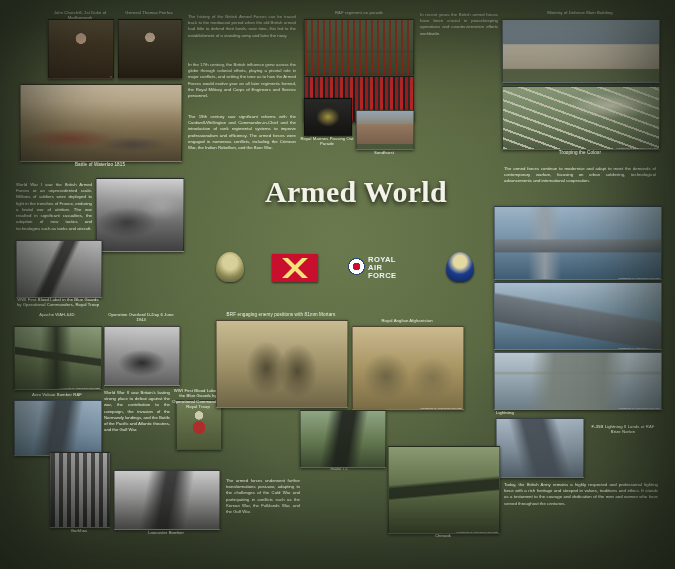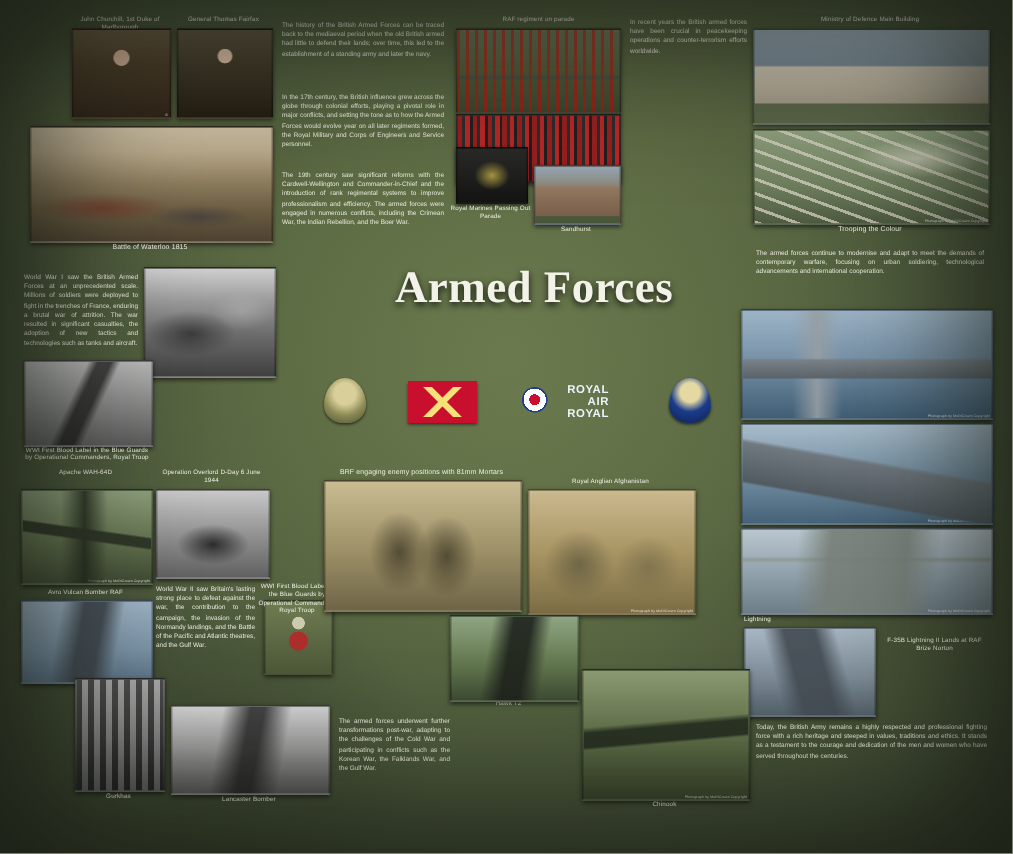--- a/index.html
+++ b/index.html
@@ -143,21 +143,21 @@
 
   
   #title{
     position:absolute;left:206px;top:176px;width:300px;text-align:center;
     color:#f2f2e8;font-size:30px;line-height:1.06;font-weight:700;
     text-shadow:0 2px 5px rgba(0,0,0,.8);letter-spacing:.3px;
     font-family:"Liberation Serif",serif;
   }
 
   
-  .badge{position:absolute;text-align:right;}
+  .badge{position:absolute;}
   .crest{width:28px;height:30px;border-radius:50% 50% 45% 45%/60% 60% 40% 40%;
     background:radial-gradient(circle at 50% 35%, #d8cf9a 0 30%, #8d8a55 60%, #4c5233 100%);
     box-shadow:0 1px 2px rgba(0,0,0,.6);}
   .armyflag{width:46px;height:28px;background:#c8102e;position:relative;
     box-shadow:0 1px 2px rgba(0,0,0,.6);}
   .armyflag:after{content:"";position:absolute;inset:4px;
     background:
       linear-gradient(45deg, rgba(0,0,0,0) 44%, #f7e27a 46%, #f7e27a 54%, rgba(0,0,0,0) 56%),
       linear-gradient(-45deg, rgba(0,0,0,0) 44%, #f7e27a 46%, #f7e27a 54%, rgba(0,0,0,0) 56%);}
   .rafblock{width:58px;height:26px;position:relative;}
@@ -202,35 +202,35 @@
   <div class="ph mod" style="left:502px;top:19px;width:156px;height:62px;">
     <span class="cap">Photograph by MoD/Crown Copyright</span>
   </div>
   <div class="ph aerial" style="left:502px;top:86px;width:156px;height:62px;">
     <span class="cap">Photograph by MoD/Crown Copyright</span>
   </div>
   <div class="lbl wide" style="left:502px;top:150px;width:156px;">Trooping the Colour</div>
   <div class="para" style="left:504px;top:166px;width:152px;">The armed forces continue to modernise and adapt to meet the demands of contemporary warfare, focusing on urban soldiering, technological advancements and international cooperation.</div>
 
   <div id="title">
-    <div>Armed Forces</div>
+    <div>Armed World</div>
   </div>
 
   <div class="badge" style="left:216px;top:252px;">
     <div class="crest"></div>
   </div>
   <div class="badge" style="left:272px;top:254px;">
     <div class="armyflag"></div>
   </div>
   <div class="badge" style="left:348px;top:254px;">
     <div class="rafblock">
       <div class="roundel"></div>
       <div class="raftext">
         <div>ROYAL</div>
-        <div>AIR ROYAL</div>
+        <div>AIR FORCE</div>
       </div>
     </div>
   </div>
   <div class="badge" style="left:446px;top:252px;">
     <div class="navycrest"></div>
   </div>
 
   <div class="para" style="left:16px;top:182px;width:76px;">World War I saw the British Armed Forces at an unprecedented scale. Millions of soldiers were deployed to fight in the trenches of France, enduring a brutal war of attrition. The war resulted in significant casualties, the adoption of new tactics and technologies such as tanks and aircraft.</div>
   <div class="ph bwtrench" style="left:96px;top:178px;width:86px;height:72px;"></div>
   <div class="ph bwplane" style="left:16px;top:240px;width:84px;height:56px;"></div>

